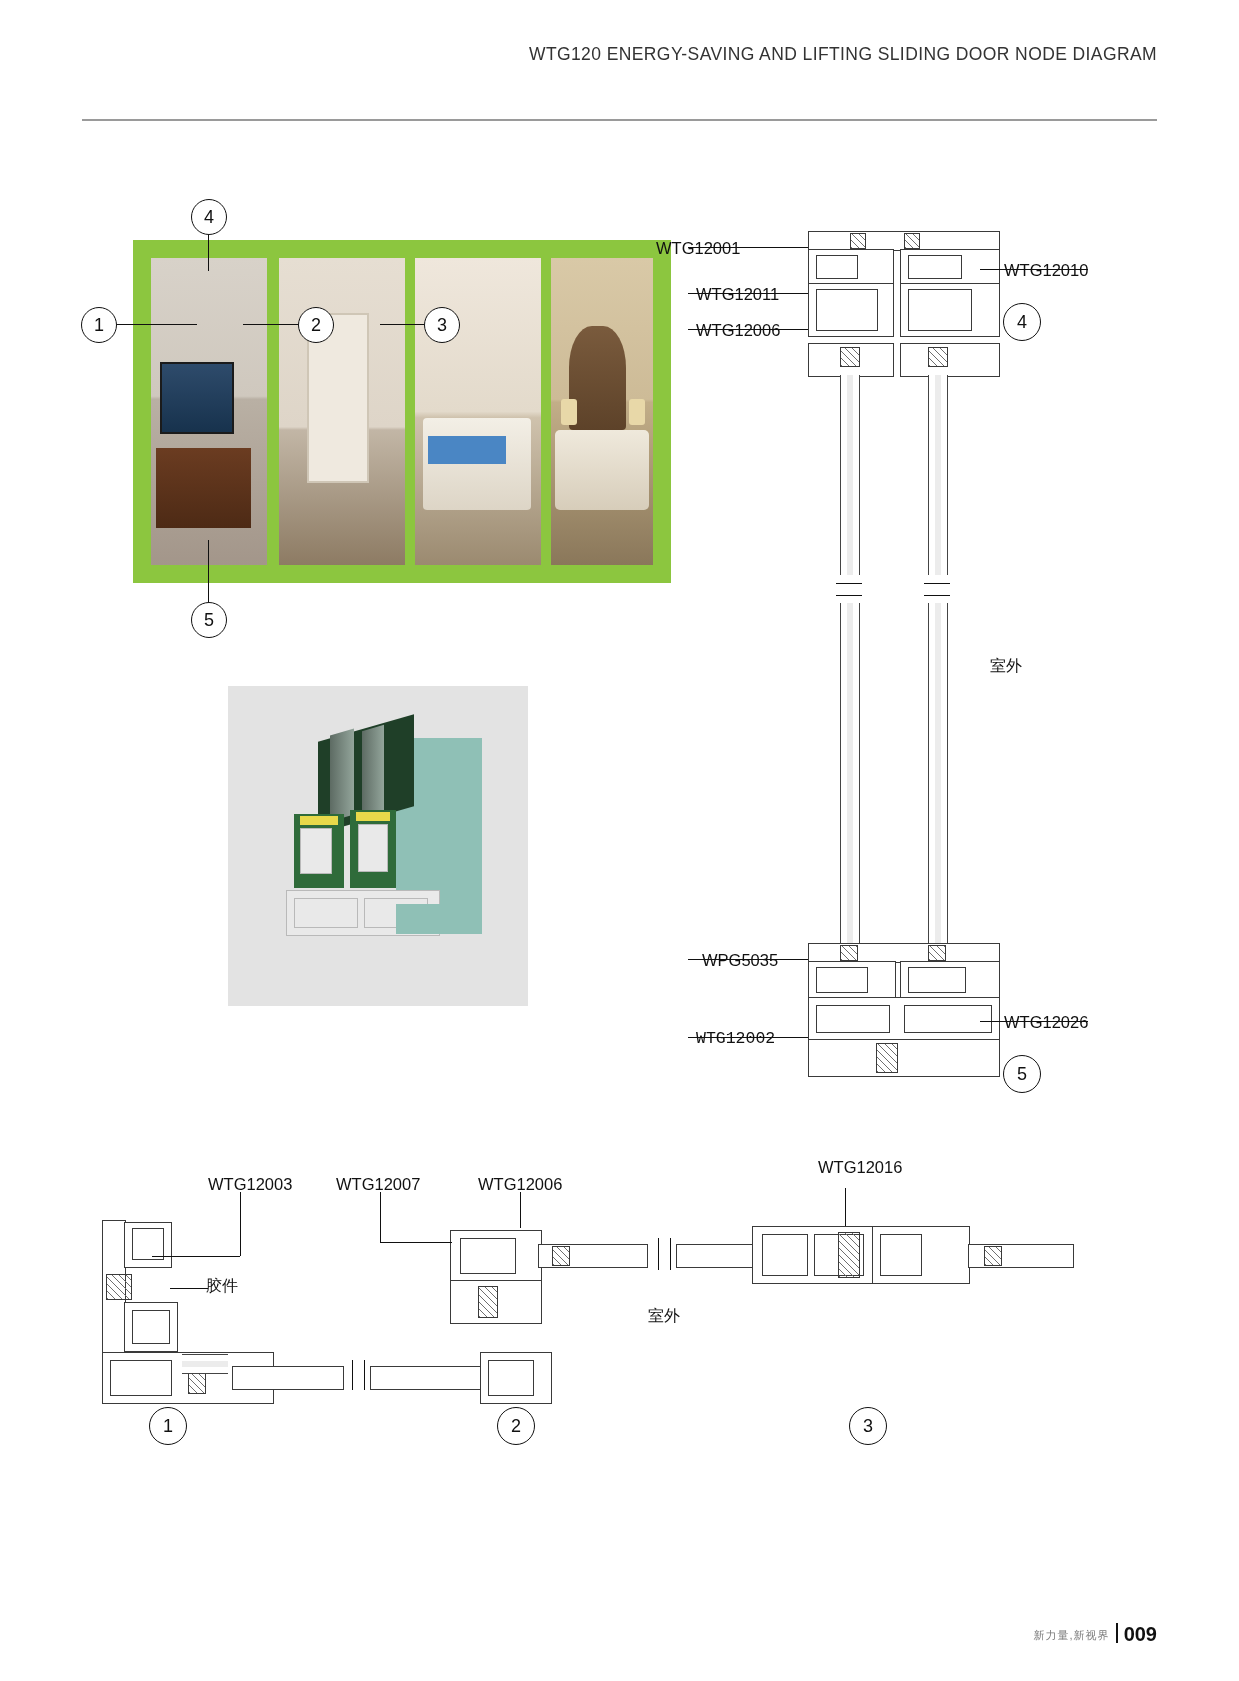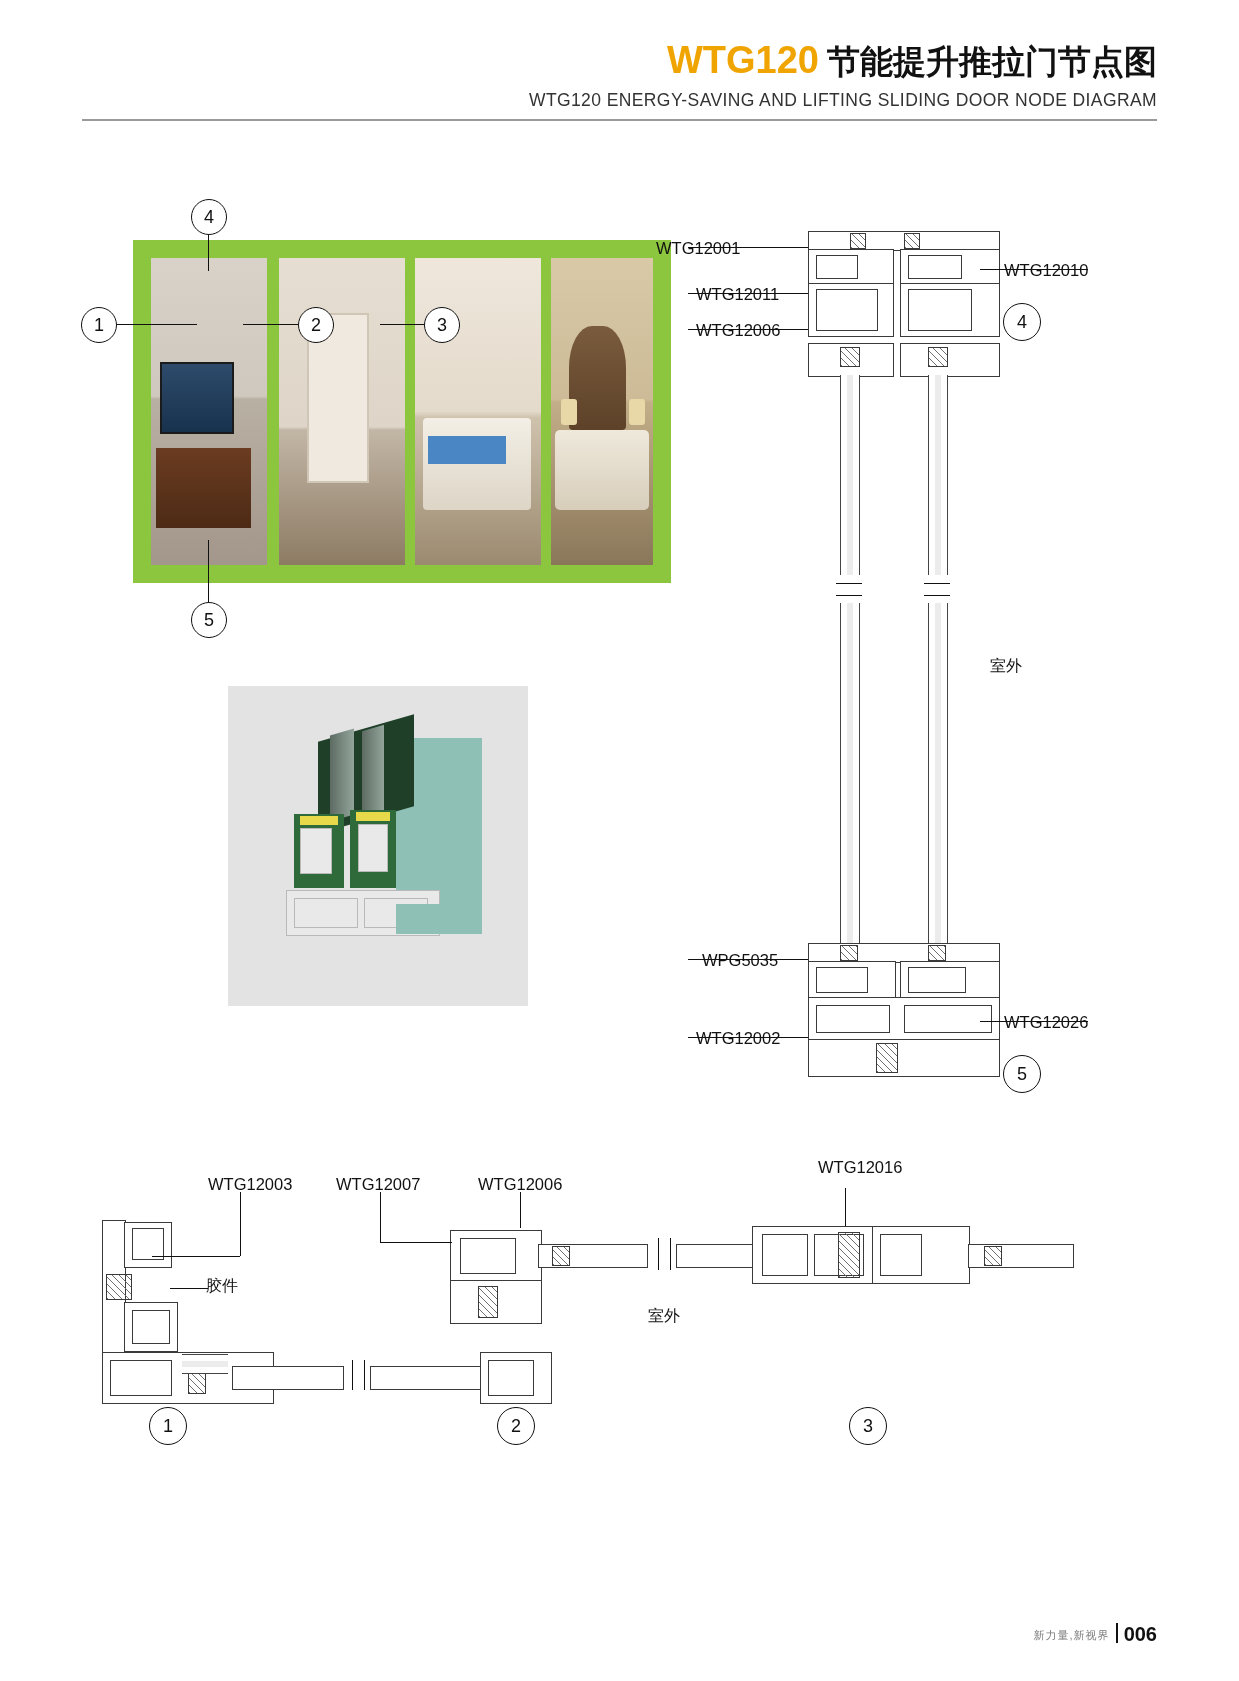--- a/index.html
+++ b/index.html
@@ -91,23 +91,20 @@
   .footer-cn{font-size:11px;color:#7b7b7b;letter-spacing:1px;}
   .footer-bar{width:2px;height:20px;background:#111;}
   .footer-num{font-size:20px;font-weight:bold;color:#111;line-height:18px;}
 </style>
 </head>
 <body>
 
 <div class="page">
 
   <div class="header">
-    <div class="title-line">
-      <span class="title-code">WTG120</span><span class="title-cn">节能提升推拉门节点图</span>
-    </div>
     <div class="subtitle">WTG120 ENERGY-SAVING AND LIFTING SLIDING DOOR NODE DIAGRAM</div>
   </div>
   <div class="header-rule"></div>
 
   <div class="photo">
     <div class="pane p1">
         <div class="inner scene-livingroom"></div>
       </div>
     <div class="pane p2">
         <div class="inner scene-hall"></div>
@@ -210,21 +207,21 @@
 
   <div class="lbl" style="left:656px;top:239px;">WTG12001</div>
   <div class="lbl" style="left:696px;top:285px;">WTG12011</div>
   <div class="lbl" style="left:696px;top:321px;">WTG12006</div>
   <div class="lbl" style="left:1004px;top:261px;">WTG12010</div>
   <div class="circ d36" style="left:1003px;top:303px;">4</div>
 
   <div class="lbl-cn" style="left:990px;top:656px;">室外</div>
 
   <div class="lbl" style="left:702px;top:951px;">WPG5035</div>
-  <div class="lbl" style="left:696px;top:1029px;">WTG12002</div>
+  <div class="lbl" style="left:696px;top:1029px;font-family:Liberation Mono, monospace;">WTG12002</div>
   <div class="lbl" style="left:1004px;top:1013px;">WTG12026</div>
   <div class="circ d36" style="left:1003px;top:1055px;">5</div>
 
   <div class="sect-bottom">
 
     <div class="cad" style="left:22px;top:50px;width:22px;height:182px;"></div>
     <div class="cad" style="left:44px;top:52px;width:46px;height:44px;"></div>
     <div class="cad" style="left:52px;top:58px;width:30px;height:30px;"></div>
     <div class="cad fill" style="left:26px;top:104px;width:24px;height:24px;"></div>
     <div class="cad" style="left:44px;top:132px;width:52px;height:48px;"></div>
@@ -278,16 +275,16 @@
   <div class="lbl-cn" style="left:206px;top:1276px;">胶件</div>
   <div class="lbl-cn" style="left:648px;top:1306px;">室外</div>
 
   <div class="circ d36" style="left:149px;top:1407px;">1</div>
   <div class="circ d36" style="left:497px;top:1407px;">2</div>
   <div class="circ d36" style="left:849px;top:1407px;">3</div>
 
   <div class="footer">
     <span class="footer-cn">新力量,新视界</span>
     <span class="footer-bar"></span>
-    <span class="footer-num">006</span>
+    <span class="footer-num">009</span>
   </div>
 
 </div>
 
 </body></html>

